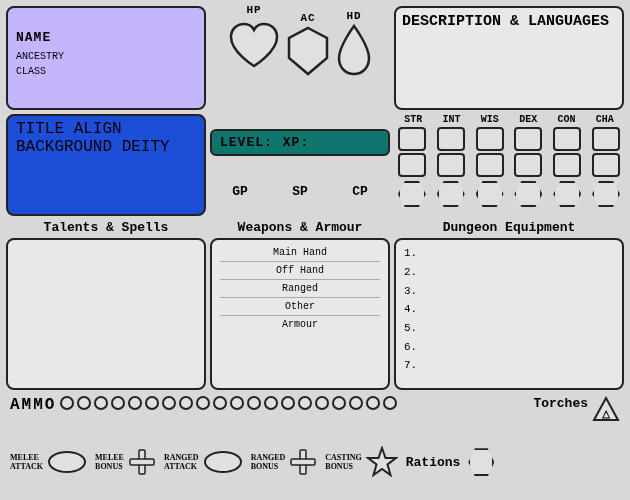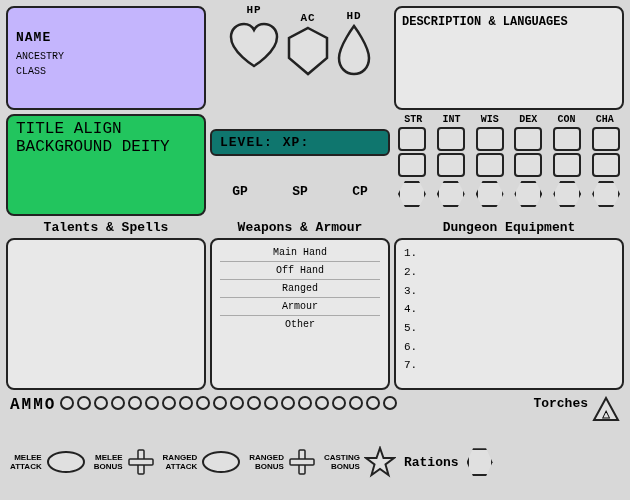--- a/index.html
+++ b/index.html
@@ -104,36 +104,36 @@
     .desc-block {
       flex: 1;
       background: #e8e8e8;
       border: 2px solid #222;
       border-radius: 8px;
       padding: 4px 6px;
       min-height: 80px;
     }
 
     .desc-block .field-label {
-      font-size: 12px;
+      font-size: 15px;
       font-weight: bold;
       font-family: 'Courier New', monospace;
       text-transform: uppercase;
       margin-top: 29px;
     }
 
     
     .second-row {
       display: flex;
       gap: 4px;
       margin-bottom: 4px;
     }
 
     .title-block {
-      background: #22c55e;
+      background: #1d4ed8;
       border: 2px solid #222;
       border-radius: 8px;
       padding: 4px 8px;
       flex: 0 0 200px;
       min-height: 78px;
     }
 
     .level-xp-block {
       flex: 0 0 180px;
       display: flex;
@@ -340,25 +340,25 @@
       padding: 2px 4px;
     }
 
     .attack-item {
       display: flex;
       align-items: center;
       gap: 4px;
     }
 
     .attack-label {
-      font-family: Liberation Sans, sans-serif;
+      font-family: Liberation Serif, serif;
       font-size: 8px;
       font-weight: bold;
       text-transform: uppercase;
-      text-align: right;
+      text-align: left;
       line-height: 1.2;
     }
 
     .hex-shape {
       width: 26px;
       height: 28px;
       background: #e0e0e0;
       border: 2px solid #222;
       clip-path: polygon(25% 0%, 75% 0%, 100% 50%, 75% 100%, 25% 100%, 0% 50%);
     }
@@ -483,22 +483,22 @@
       <div class="section-title">Talents &amp; Spells</div>
       <div class="talents-area"></div>
     </div>
 
     <div class="weapons-block">
       <div class="section-title">Weapons &amp; Armour</div>
       <div class="weapons-list">
         <div class="weapon-item">Main hand</div>
         <div class="weapon-item">Off hand</div>
         <div class="weapon-item">Ranged</div>
+        <div class="weapon-item">Other</div>
         <div class="weapon-item">Armour</div>
-        <div class="weapon-item">Other</div>
       </div>
     </div>
 
     <div class="dungeon-block">
       <div class="section-title">Dungeon Equipment</div>
       <div class="dungeon-list">
         <div class="dungeon-item">1.</div>
         <div class="dungeon-item">2.</div>
         <div class="dungeon-item">3.</div>
         <div class="dungeon-item">4.</div>

